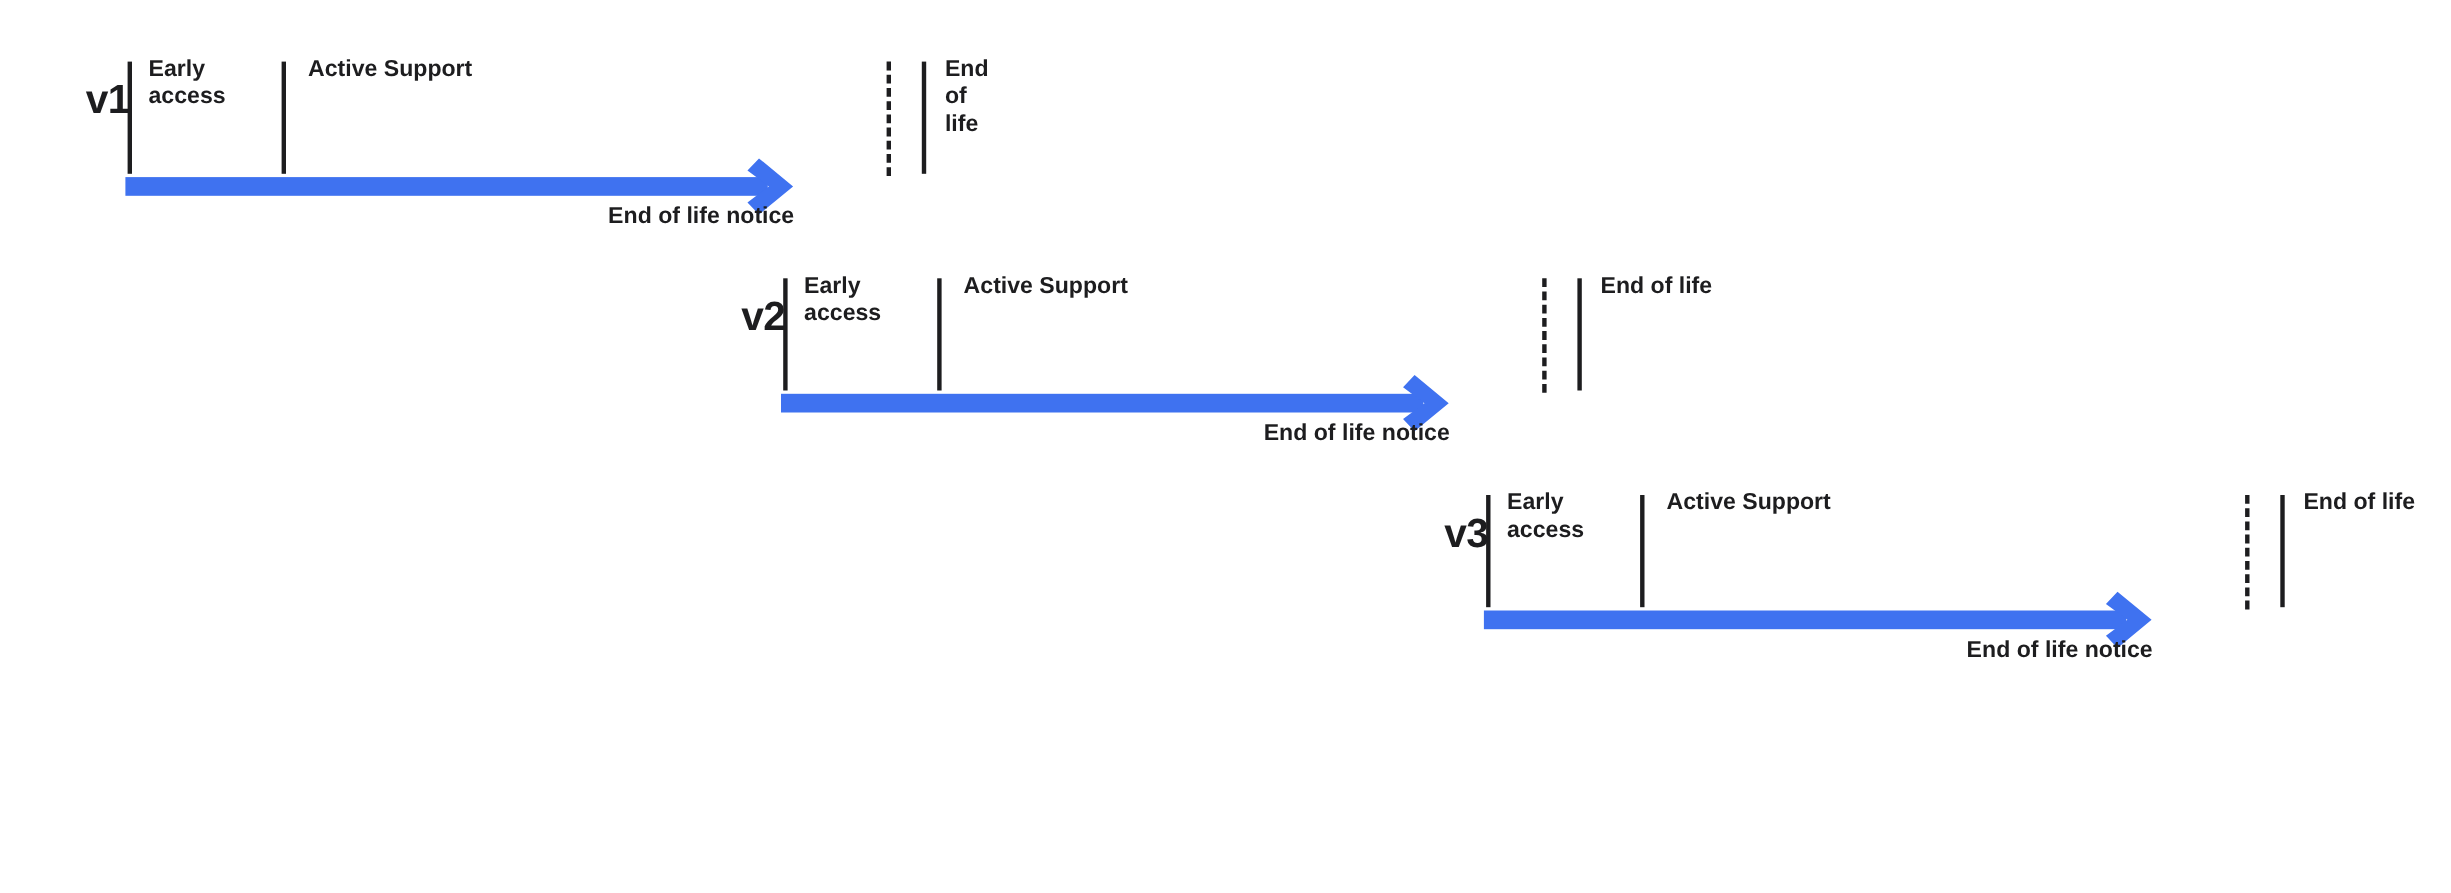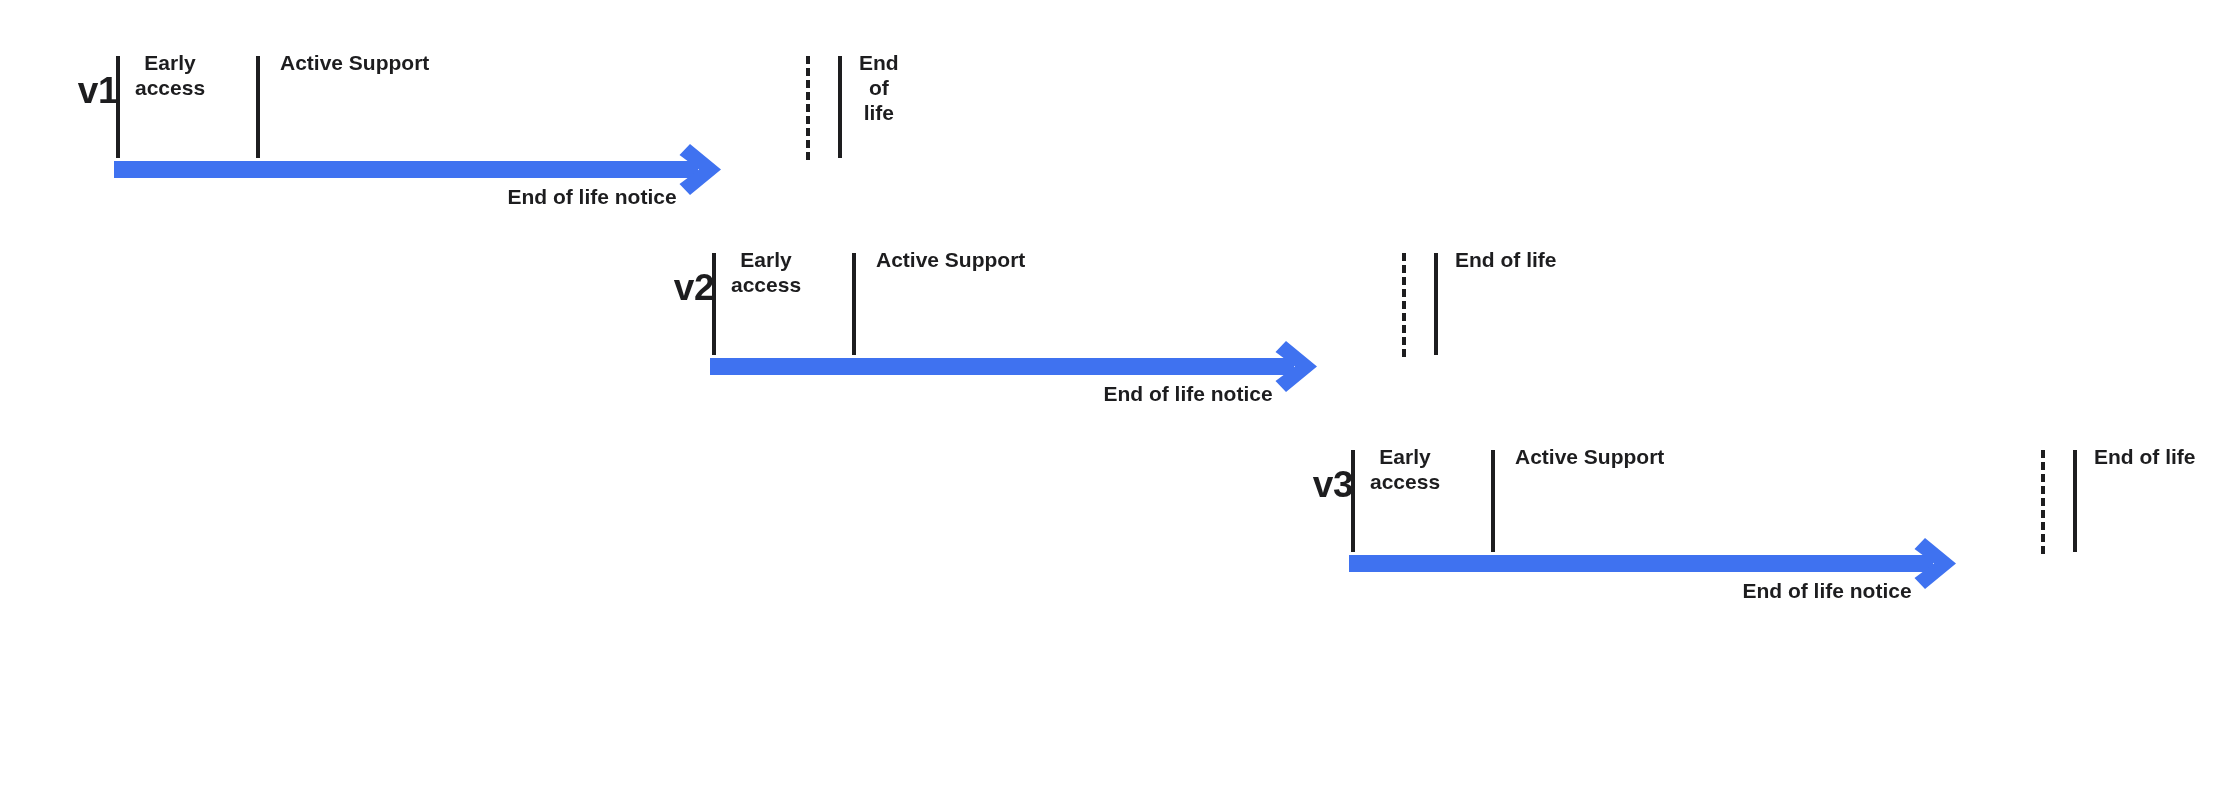--- a/index.html
+++ b/index.html
@@ -62,21 +62,20 @@
 
   
   .phase-label {
     position: absolute;
     top: 20px;
     font-size: 21px;
     font-weight: bold;
     color: #1d1d1f;
     line-height: 25px;
     white-space: pre-line;
-    text-align: center;
   }
 
   
   .shaft {
     position: absolute;
     top: 131px;
     height: 17px;
     background: #3f72f0;
   }
   .arrow-head {
@@ -93,21 +92,21 @@
   }
 
   
   .notice-label {
     position: absolute;
     top: 155px;
     font-size: 21px;
     font-weight: bold;
     color: #1d1d1f;
     white-space: nowrap;
-    text-align: center;
+    text-align: right;
   }
 </style>
 </head>
 <body>
 
 <div class="canvas">
 
   <div class="timeline" style="left:32px; top:30px; width:700px;">
 
     <div class="version-label">v1</div>

